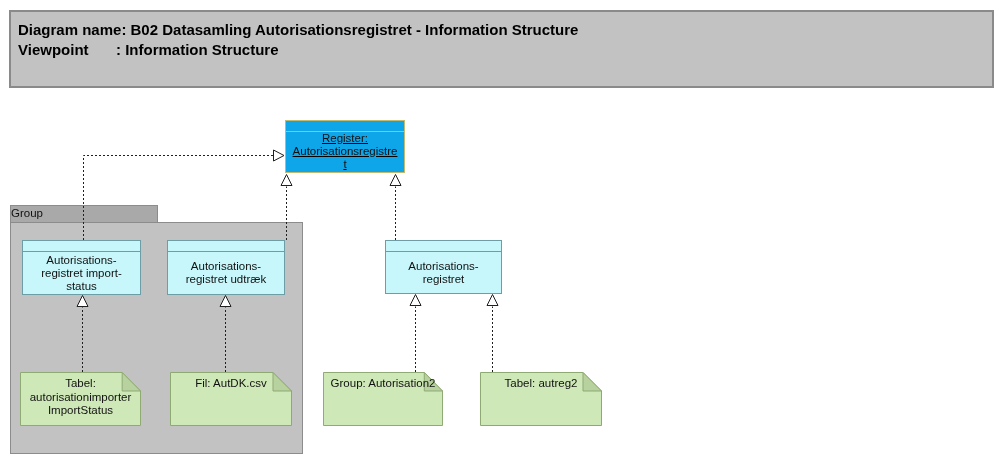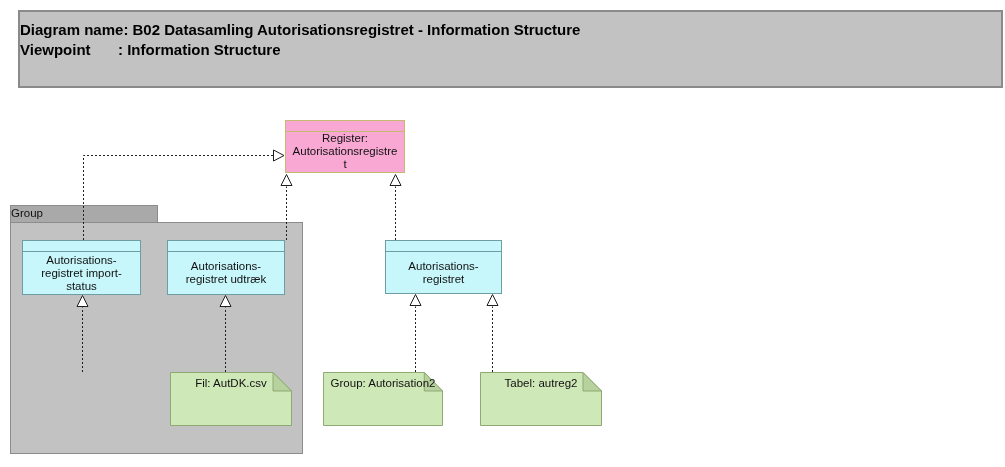--- a/index.html
+++ b/index.html
@@ -1,23 +1,23 @@
 <!DOCTYPE html>
 <html><head>
 <meta charset="utf-8">
 <style>
   * { margin:0; padding:0; box-sizing:border-box; }
   body { background:#ffffff; font-family:"Liberation Sans", sans-serif; }
   .canvas { position:relative; width:1005px; height:467px; background:#ffffff; overflow:hidden; }
 
   
   .title-block {
-    position:absolute; left:18px; top:10px; width:985px; height:78px;
+    position:absolute; left:9px; top:10px; width:985px; height:78px;
     background:#c2c2c2; border:2px solid #8a8a8a;
-    padding:8px 10px 0 0; color:#000;
+    padding:8px 10px 0 7px; color:#000;
     font-weight:bold; font-size:15px; line-height:20px;
   }
   .t-label { display:inline-block; min-width:98px; }
 
   
   .group-tab {
     position:absolute; left:10px; top:205px; width:148px; height:17px;
     background:#a9a9a9; border:1px solid #8c8c8c; border-bottom:none;
     font-size:11.5px; line-height:15px; padding-left:0; color:#111; z-index:2;
   }
@@ -29,21 +29,21 @@
   
   .obj {
     position:absolute; background:#c7f7fb; border:1px solid #6d9ea6;
     display:flex; flex-direction:column; z-index:3;
   }
   .obj .band { height:11px; border-bottom:1px solid #6d9ea6; flex:0 0 auto; }
   .obj .lbl {
     flex:1 1 auto; display:flex; align-items:center; justify-content:center;
     text-align:center; white-space:pre-line; font-size:11.5px; line-height:13px; color:#111;
   }
-  .obj.register { background:#f9a8d4; border-color:#c2ba70; }
+  .obj.register { background:#0ea5e9; border-color:#c2ba70;text-decoration:underline; }
   .obj.register .band { border-bottom-color:#c2ba70; }
   .obj.register .lbl { align-items:flex-start; }
 
   
   .note { position:absolute; height:54px; z-index:3; }
   .note svg.shape { position:absolute; left:0; top:0; width:100%; height:100%; }
   .note .lbl {
     position:absolute; left:0; top:5px; width:100%;
     text-align:center; white-space:pre-line;
     font-size:11.5px; line-height:13.5px; color:#111;
@@ -87,20 +87,29 @@
     <div class="band"></div>
     <div class="lbl">Autorisations-
 registret udtræk</div>
   </div>
   <div class="obj" style="left:385px; top:240px; width:117px; height:54px;">
     <div class="band"></div>
     <div class="lbl">Autorisations-
 registret</div>
   </div>
 
+  <div class="note" style="left:20px; top:372px; width:121px;">
+    <svg class="shape" viewBox="0 0 122 54" preserveAspectRatio="none">
+      <path d="M0.5,0.5 H103 L121.5,19 V53.5 H0.5 Z" fill="#cfe8b8" stroke="#8fa973"></path>
+      <path d="M103,0.5 L121.5,19 H103 Z" fill="#b7d29e" stroke="#8fa973"></path>
+    </svg>
+    <div class="lbl">Tabel:
+autorisationimporter
+ImportStatus</div>
+  </div>
   <div class="note" style="left:170px; top:372px; width:122px;">
     <svg class="shape" viewBox="0 0 122 54" preserveAspectRatio="none">
       <path d="M0.5,0.5 H103 L121.5,19 V53.5 H0.5 Z" fill="#cfe8b8" stroke="#8fa973"></path>
       <path d="M103,0.5 L121.5,19 H103 Z" fill="#b7d29e" stroke="#8fa973"></path>
     </svg>
     <div class="lbl">Fil: AutDK.csv</div>
   </div>
   <div class="note" style="left:323px; top:372px; width:120px;">
     <svg class="shape" viewBox="0 0 122 54" preserveAspectRatio="none">
       <path d="M0.5,0.5 H103 L121.5,19 V53.5 H0.5 Z" fill="#cfe8b8" stroke="#8fa973"></path>

